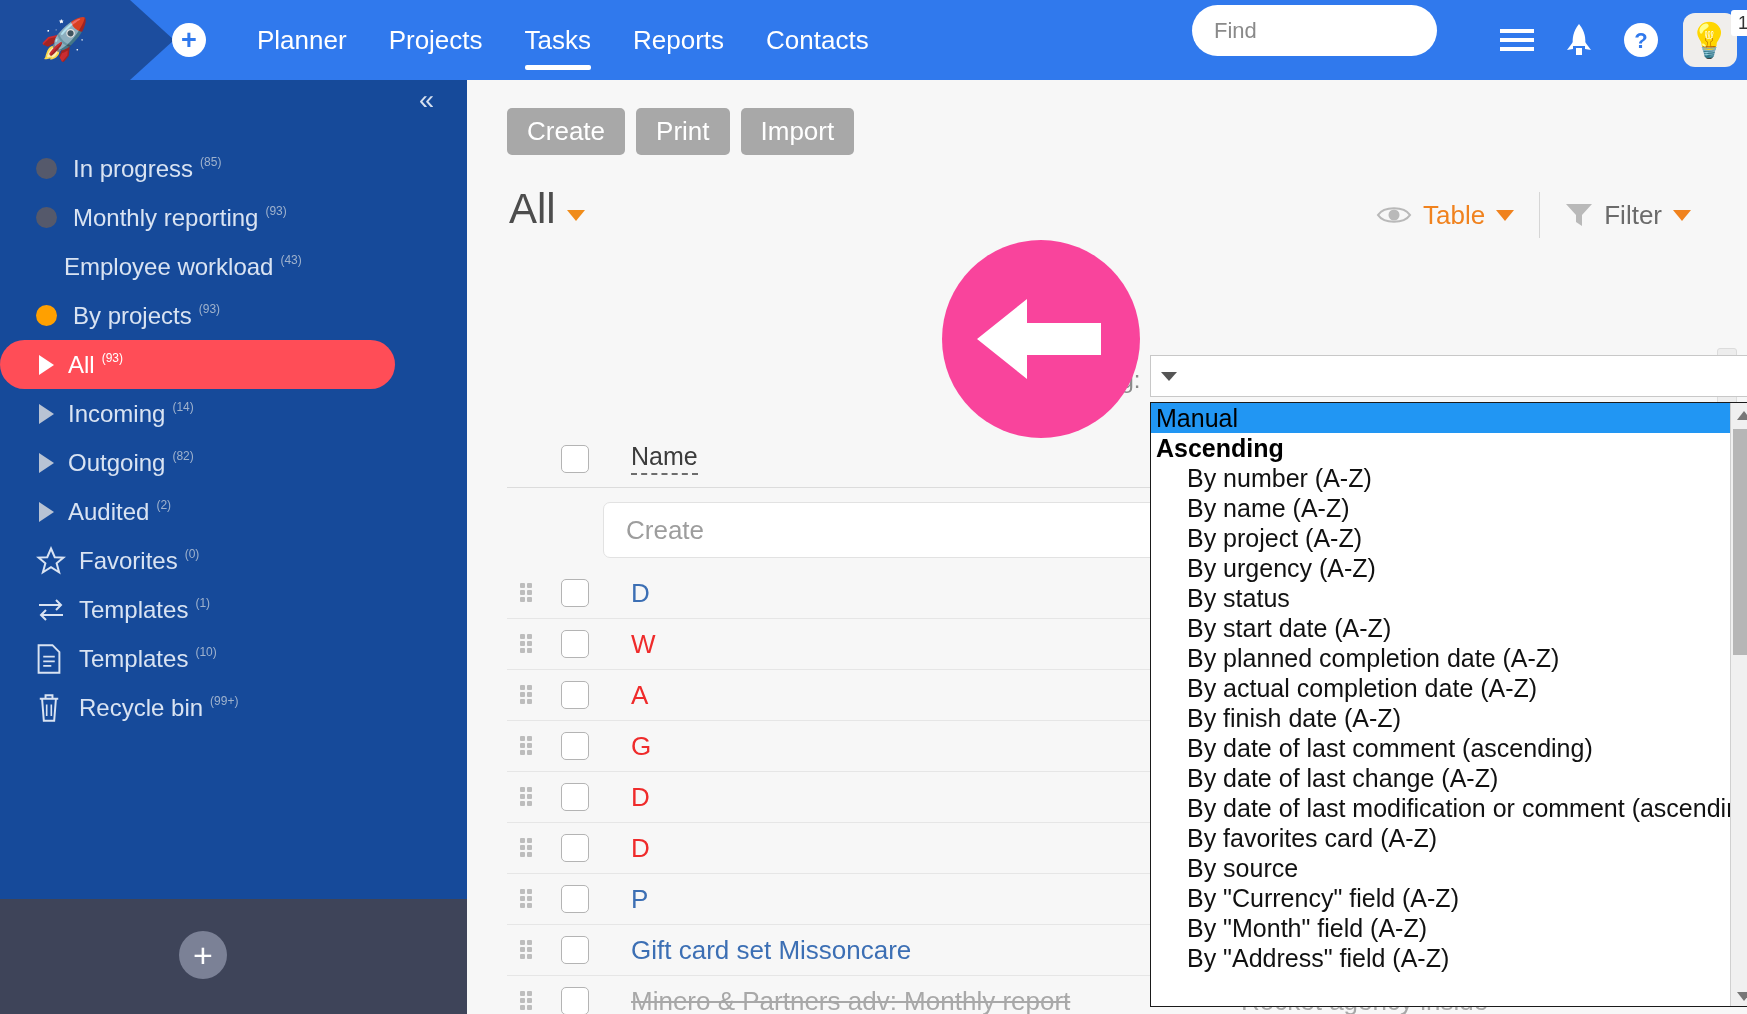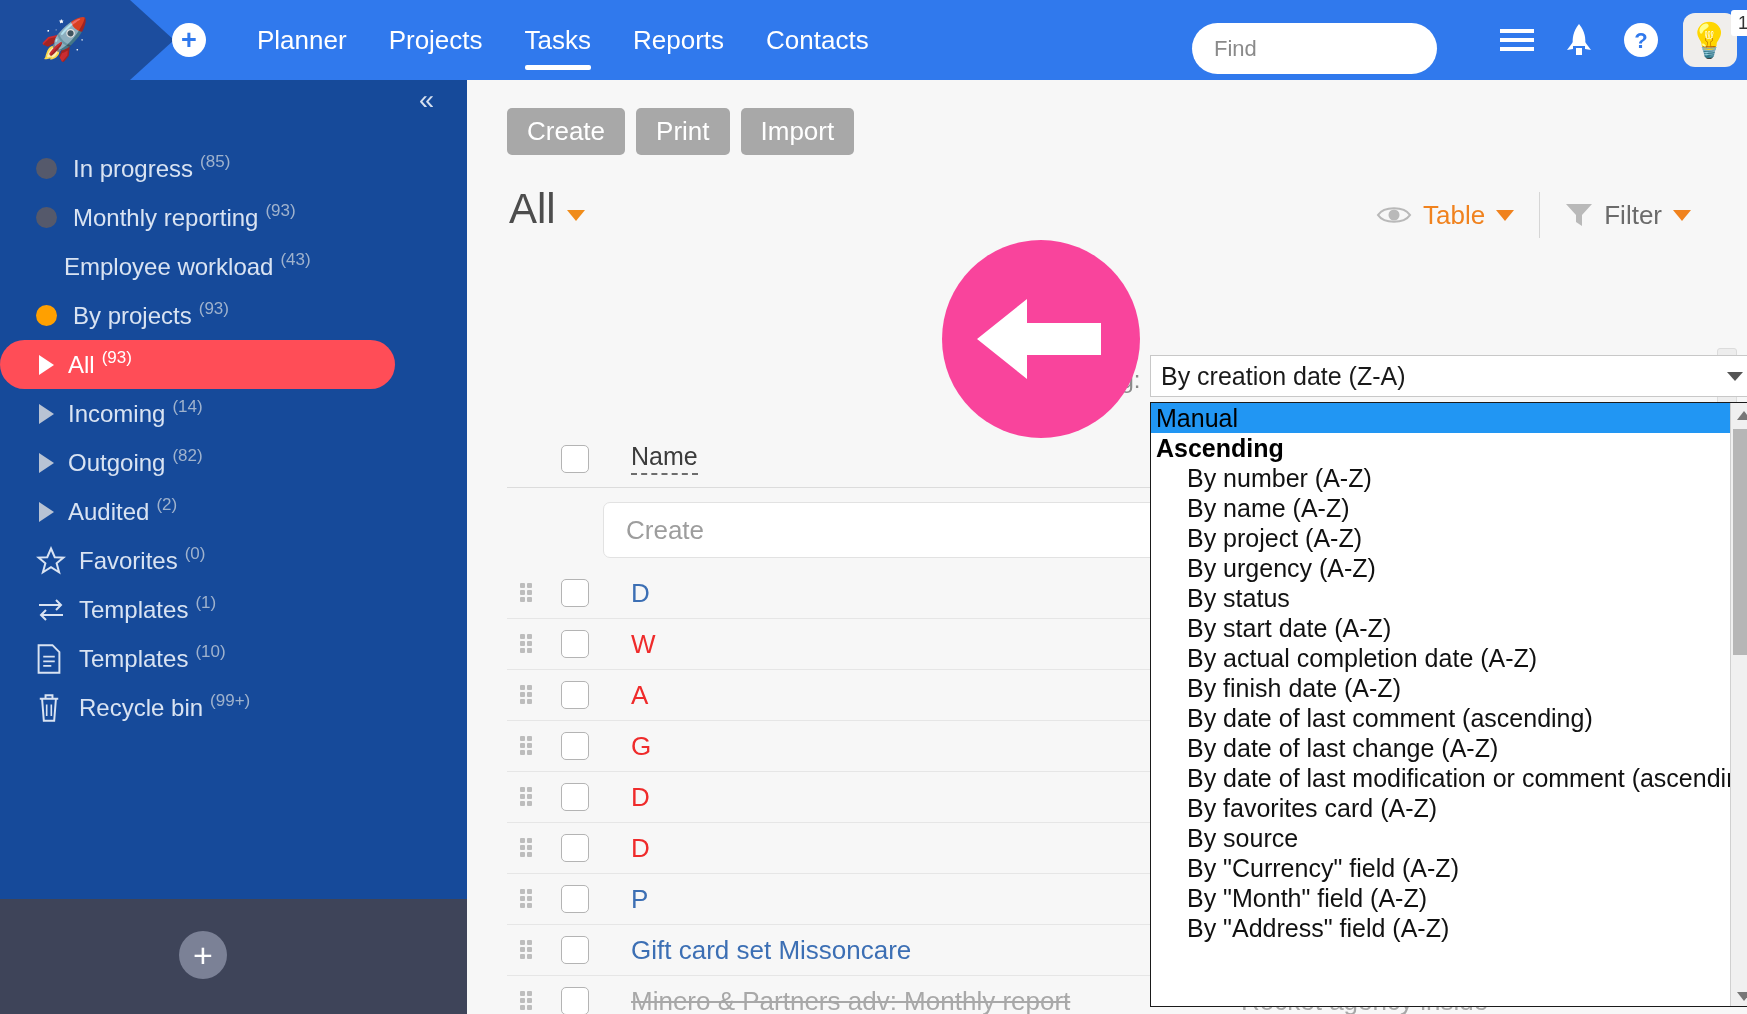--- a/index.html
+++ b/index.html
@@ -43,21 +43,21 @@
     color: #fff; font-size: 26px; padding: 0 21px; height: 80px;
     display: flex; align-items: center; position: relative; cursor: pointer;
     white-space: nowrap;
   }
   .navitem.active::after {
     content: ""; position: absolute; left: 21px; right: 21px; bottom: 10px;
     height: 5px; background: #fff; border-radius: 2px;
   }
 
   .search-wrap {
-    position: absolute; right: 310px; top: 23px;
+    position: absolute; right: 310px; top: 5px;
     width: 245px; height: 51px; background: #fff; border-radius: 26px;
     display: flex; align-items: center; padding: 16px 14px;
   }
   .search-input {
     border: none; outline: none; flex: 1; font-size: 22px;
     color: #7a7a7a; font-family: "Liberation Sans", sans-serif;
     background: transparent; margin-left: 8px;
   }
   .search-input::placeholder { color: #8a8a8a; }
 
@@ -93,21 +93,21 @@
   .side-row .bullet { width: 21px; height: 21px; border-radius: 50%; margin-right: 16px; flex: none; }
   .side-row .bullet.grey { background: #55596b; }
   .side-row .bullet.orange { background: #ffa000; }
   .side-row .tri {
     width: 0; height: 0; border-top: 10px solid transparent; border-bottom: 10px solid transparent;
     border-left: 15px solid #b8c3d4; margin-right: 14px; margin-left: 3px; flex: none;
   }
   .side-row.sel .tri { border-left-color: #fff; }
   .side-row .ico { width: 31px; margin-right: 12px; flex: none; display: flex; align-items: center; justify-content: flex-start; }
   .side-row .lbl { white-space: nowrap; }
-  .side-row .cnt { font-size: 17px; color: #9fb2cd; margin-left: 7px; position: relative; top: -7px; }
+  .side-row .cnt { font-size: 12px; color: #9fb2cd; margin-left: 7px; position: relative; top: -7px; }
   .side-row.sel {
     background: #ff4d57; border-radius: 25px; margin-right: 72px;
     color: #fff;
   }
   .side-row.sel .cnt { color: #fff; }
   .side-row.indent { padding-left: 64px; }
 
   .sidebar-foot {
     position: absolute; left: 0; bottom: 0; width: 467px; height: 115px;
     background: #3e4459;
@@ -621,34 +621,34 @@
           </div>
         </div>
     </div>
 
     <div class="pg-scroll">
       <div class="pg-thumb"></div>
     </div>
 
     <div class="sorting-label">Current sorting:</div>
     <div class="sortbox">
-      <span>By creation date (Z-A)</span>
       <span class="tri-dn"></span>
     </div>
 
     <div class="dropdown">
       <div class="dd-list" id="ddlist">
           <div class="dd-opt sel">Manual</div>
           <div class="dd-group">Ascending</div>
           <div class="dd-opt">By number (A-Z)</div>
           <div class="dd-opt">By name (A-Z)</div>
           <div class="dd-opt">By project (A-Z)</div>
           <div class="dd-opt">By urgency (A-Z)</div>
           <div class="dd-opt">By status</div>
           <div class="dd-opt">By start date (A-Z)</div>
+          <div class="dd-opt">By planned completion date (A-Z)</div>
           <div class="dd-opt">By actual completion date (A-Z)</div>
           <div class="dd-opt">By finish date (A-Z)</div>
           <div class="dd-opt">By date of last comment (ascending)</div>
           <div class="dd-opt">By date of last change (A-Z)</div>
           <div class="dd-opt">By date of last modification or comment (ascending)</div>
           <div class="dd-opt">By favorites card (A-Z)</div>
           <div class="dd-opt">By source</div>
           <div class="dd-opt">By "Currency" field (A-Z)</div>
           <div class="dd-opt">By "Month" field (A-Z)</div>
           <div class="dd-opt">By "Address" field (A-Z)</div>

